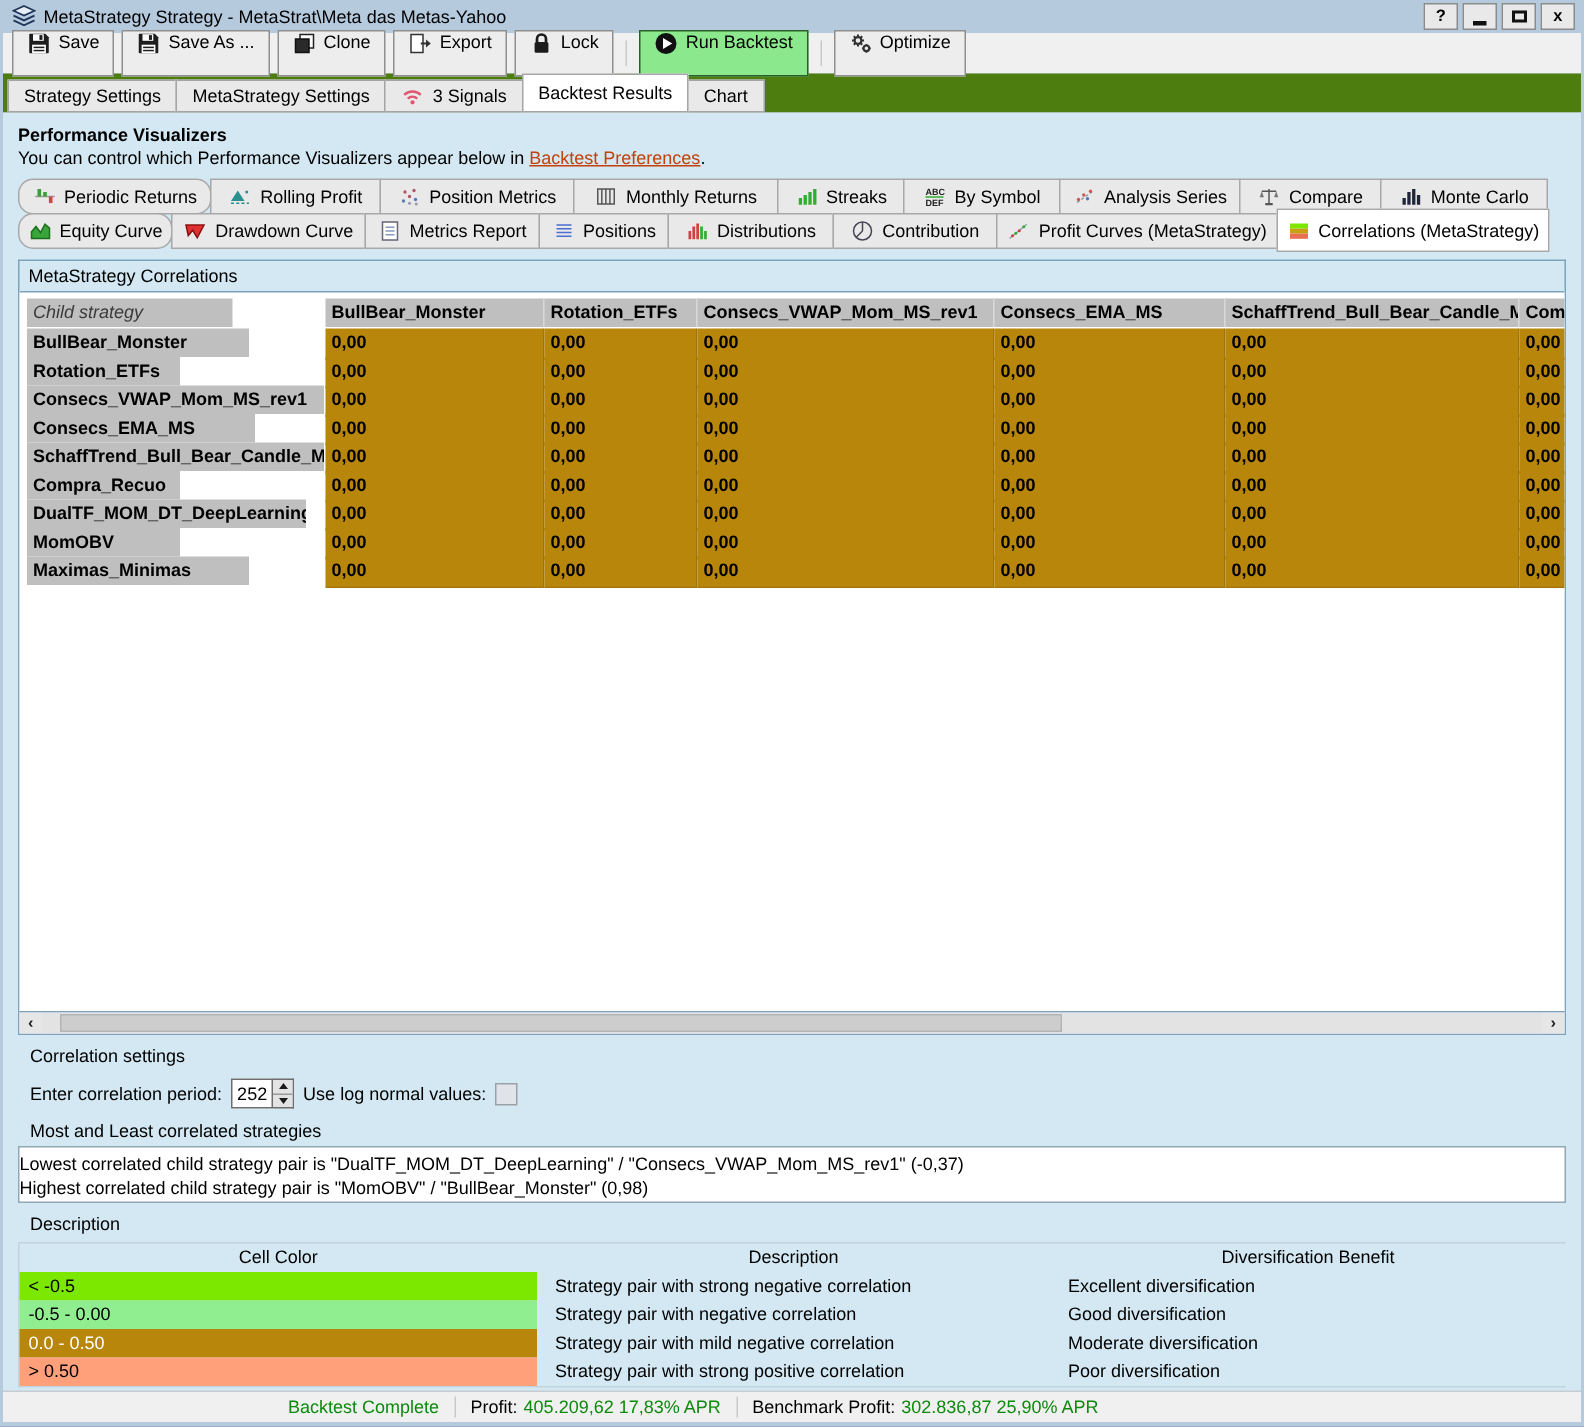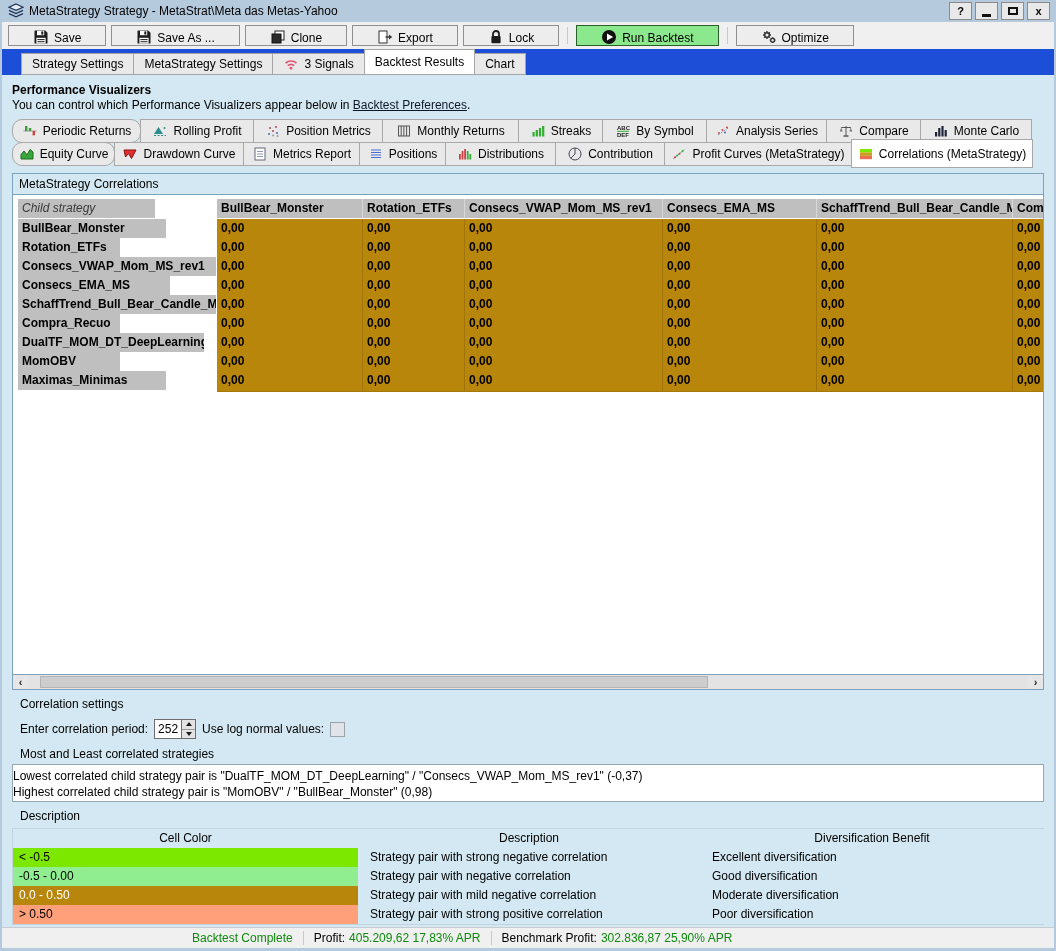--- a/index.html
+++ b/index.html
@@ -12,36 +12,36 @@
   .titlebar { height:22px; display:flex; align-items:center; padding:0 4px;justify-content:center; }
   .ticon { width:16px; height:16px; margin:0 5px 0 2px; display:inline-flex; }
   .ttext { font-size:12px; color:#000; }
   .winbtns { margin-left:auto; display:flex; gap:3px; }
   .wbtn { width:23px; height:18px; background:#e9e9e9; border:1px solid #8b8b8b; display:inline-flex; align-items:center; justify-content:center; font-weight:bold; font-size:11px; cursor:default; }
   .min-glyph { width:9px; height:3px; background:#111; margin-top:8px; }
   .max-glyph { width:10px; height:8px; border:2px solid #111; }
 
   
   .toolbar { height:27px; background:#f0f0f0; display:flex; align-items:center; padding:0 6px; gap:5px; }
-  .tbtn { height:21px; display:inline-flex; align-items:flex-end; gap:5px; padding:0 24px; background:#ededed; border:1px solid #8f8f8f; font:12px "Liberation Sans",sans-serif; }
+  .tbtn { height:31px; display:inline-flex; align-items:flex-start; gap:5px; padding:0 9px; background:#ededed; border:1px solid #8f8f8f; font:12px "Liberation Sans",sans-serif; }
   .tbtn.run { background:var(--accent-run,#8ce88c); border:1px solid #2b5e2b; }
   .tsep { width:1px; height:17px; background:#c9c9c9; margin:0 3px; }
   .icon { display:inline-flex; width:16px; height:16px; align-items:center; justify-content:center; }
   .icon svg { width:16px; height:16px; }
 
   
-  .tabstrip { height:26px; background:#1d4ed8; display:flex; align-items:flex-end; padding:0 20px; }
+  .tabstrip { height:26px; background:#4d7c0f; display:flex; align-items:flex-end; padding:0 4px; }
   .mtab { height:22px; padding:0 10px; background:#e9e9e9; border:1px solid #a5a5a5; display:inline-flex; align-items:center; gap:5px; margin-left:-1px; white-space:nowrap; }
   .mtab.active { height:26px; background:#fff; position:relative; z-index:2; }
 
   
   .content { background:#d3e8f2; height:852px; padding:6px 10px 0 10px; overflow:hidden; }
   .perf-title { font-weight:bold; margin:2px 0 1px 0; }
   .perf-sub { margin-bottom:7px; }
-  .link { color:#0f172a; text-decoration:underline; cursor:pointer; }
+  .link { color:#c2410c; text-decoration:underline; cursor:pointer; }
 
   .vizrow { display:flex; }
   .vizrow.row2 { margin-top:-1px; }
   .vtab { height:24px; background:#e9e9e9; border:1px solid #a8a8a8; margin-left:-1px; display:flex; align-items:center; justify-content:center; gap:5px; white-space:nowrap; overflow:hidden; flex:none; }
   .vtab:first-child { margin-left:0;border-radius:10px; }
   .vtab.active { background:#fff; height:29px; margin-top:-3px; position:relative; z-index:2; }
   .row1 .vtab:nth-child(1){width:129px}.row1 .vtab:nth-child(2){width:114px}.row1 .vtab:nth-child(3){width:130px}
   .row1 .vtab:nth-child(4){width:137px}.row1 .vtab:nth-child(5){width:85px}.row1 .vtab:nth-child(6){width:105px}
   .row1 .vtab:nth-child(7){width:121px}.row1 .vtab:nth-child(8){width:95px}.row1 .vtab:nth-child(9){width:112px}
   .row2 .vtab:nth-child(1){width:103px}.row2 .vtab:nth-child(2){width:130px}.row2 .vtab:nth-child(3){width:117px}

